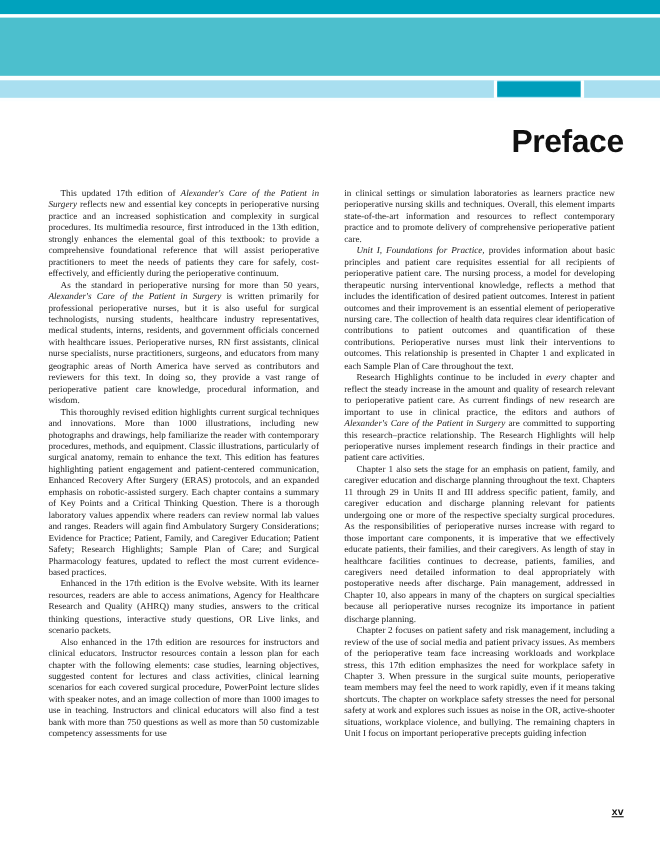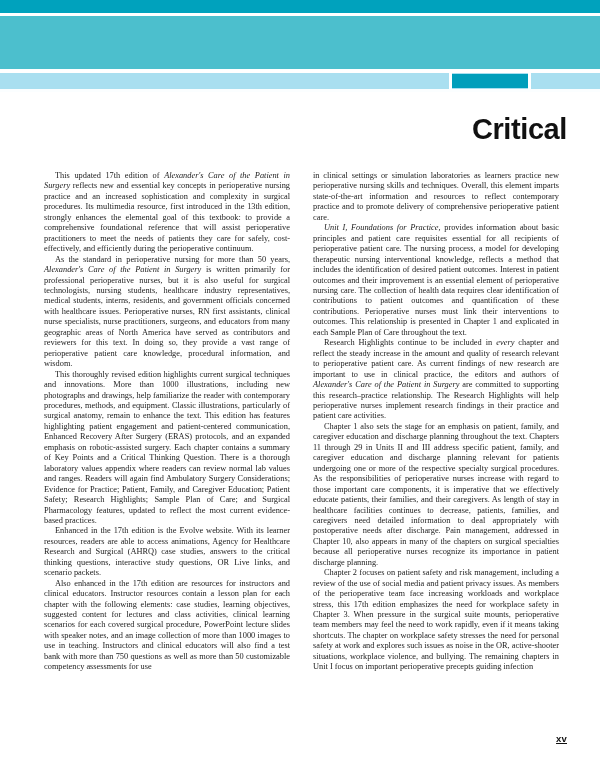--- a/index.html
+++ b/index.html
@@ -165,28 +165,28 @@
   <div class="band-gap-1"></div>
   <div class="band-mid"></div>
   <div class="band-gap-2"></div>
   <div class="band-light"></div>
   <div class="band-accent-gap-left"></div>
   <div class="band-accent-block"></div>
   <div class="band-accent-gap-right"></div>
   <div class="band-bottom-fade"></div>
 </div>
 
-<h1 class="page-title">Critical</h1>
+<h1 class="page-title">Preface</h1>
 
 <div class="columns">
   <div class="column" id="column-left">
       <p><span>This updated 17th edition of </span><i>Alexander's Care of the Patient in Surgery</i><span> reflects new and essential key concepts in perioperative nursing practice and an increased sophistication and complexity in surgical procedures. Its multimedia resource, first introduced in the 13th edition, strongly enhances the elemental goal of this textbook: to provide a comprehensive foundational reference that will assist perioperative practitioners to meet the needs of patients they care for safely, cost-effectively, and efficiently during the perioperative continuum.</span></p>
       <p><span>As the standard in perioperative nursing for more than 50 years, </span><i>Alexander's Care of the Patient in Surgery</i><span> is written primarily for professional perioperative nurses, but it is also useful for surgical technologists, nursing students, healthcare industry representatives, medical students, interns, residents, and government officials concerned with healthcare issues. Perioperative nurses, RN first assistants, clinical nurse specialists, nurse practitioners, surgeons, and educators from many geographic areas of North America have served as contributors and reviewers for this text. In doing so, they provide a vast range of perioperative patient care knowledge, procedural information, and wisdom.</span></p>
       <p><span>This thoroughly revised edition highlights current surgical techniques and innovations. More than 1000 illustrations, including new photographs and drawings, help familiarize the reader with contemporary procedures, methods, and equipment. Classic illustrations, particularly of surgical anatomy, remain to enhance the text. This edition has features highlighting patient engagement and patient-centered communication, Enhanced Recovery After Surgery (ERAS) protocols, and an expanded emphasis on robotic-assisted surgery. Each chapter contains a summary of Key Points and a Critical Thinking Question. There is a thorough laboratory values appendix where readers can review normal lab values and ranges. Readers will again find Ambulatory Surgery Considerations; Evidence for Practice; Patient, Family, and Caregiver Education; Patient Safety; Research Highlights; Sample Plan of Care; and Surgical Pharmacology features, updated to reflect the most current evidence-based practices.</span></p>
-      <p><span>Enhanced in the 17th edition is the Evolve website. With its learner resources, readers are able to access animations, Agency for Healthcare Research and Surgical (AHRQ) case studies, answers to the critical thinking questions, interactive study questions, OR Live links, and scenario packets.</span></p>
+      <p><span>Enhanced in the 17th edition is the Evolve website. With its learner resources, readers are able to access animations, Agency for Healthcare Research and Quality (AHRQ) many studies, answers to the critical thinking questions, interactive study questions, OR Live links, and scenario packets.</span></p>
       <p><span>Also enhanced in the 17th edition are resources for instructors and clinical educators. Instructor resources contain a lesson plan for each chapter with the following elements: case studies, learning objectives, suggested content for lectures and class activities, clinical learning scenarios for each covered surgical procedure, PowerPoint lecture slides with speaker notes, and an image collection of more than 1000 images to use in teaching. Instructors and clinical educators will also find a test bank with more than 750 questions as well as more than 50 customizable competency assessments for use</span></p>
     </div>
   <div class="column" id="column-right">
       <p class="no-indent"><span>in clinical settings or simulation laboratories as learners practice new perioperative nursing skills and techniques. Overall, this element imparts state-of-the-art information and resources to reflect contemporary practice and to promote delivery of comprehensive perioperative patient care.</span></p>
       <p><i>Unit I, Foundations for Practice,</i><span> provides information about basic principles and patient care requisites essential for all recipients of perioperative patient care. The nursing process, a model for developing therapeutic nursing interventional knowledge, reflects a method that includes the identification of desired patient outcomes. Interest in patient outcomes and their improvement is an essential element of perioperative nursing care. The collection of health data requires clear identification of contributions to patient outcomes and quantification of these contributions. Perioperative nurses must link their interventions to outcomes. This relationship is presented in Chapter 1 and explicated in each Sample Plan of Care throughout the text.</span></p>
       <p><span>Research Highlights continue to be included in </span><i>every</i><span> chapter and reflect the steady increase in the amount and quality of research relevant to perioperative patient care. As current findings of new research are important to use in clinical practice, the editors and authors of </span><i>Alexander's Care of the Patient in Surgery</i><span> are committed to supporting this research–practice relationship. The Research Highlights will help perioperative nurses implement research findings in their practice and patient care activities.</span></p>
       <p><span>Chapter 1 also sets the stage for an emphasis on patient, family, and caregiver education and discharge planning throughout the text. Chapters 11 through 29 in Units II and III address specific patient, family, and caregiver education and discharge planning relevant for patients undergoing one or more of the respective specialty surgical procedures. As the responsibilities of perioperative nurses increase with regard to those important care components, it is imperative that we effectively educate patients, their families, and their caregivers. As length of stay in healthcare facilities continues to decrease, patients, families, and caregivers need detailed information to deal appropriately with postoperative needs after discharge. Pain management, addressed in Chapter 10, also appears in many of the chapters on surgical specialties because all perioperative nurses recognize its importance in patient discharge planning.</span></p>
       <p><span>Chapter 2 focuses on patient safety and risk management, including a review of the use of social media and patient privacy issues. As members of the perioperative team face increasing workloads and workplace stress, this 17th edition emphasizes the need for workplace safety in Chapter 3. When pressure in the surgical suite mounts, perioperative team members may feel the need to work rapidly, even if it means taking shortcuts. The chapter on workplace safety stresses the need for personal safety at work and explores such issues as noise in the OR, active-shooter situations, workplace violence, and bullying. The remaining chapters in Unit I focus on important perioperative precepts guiding infection</span></p>
     </div>
 </div>

